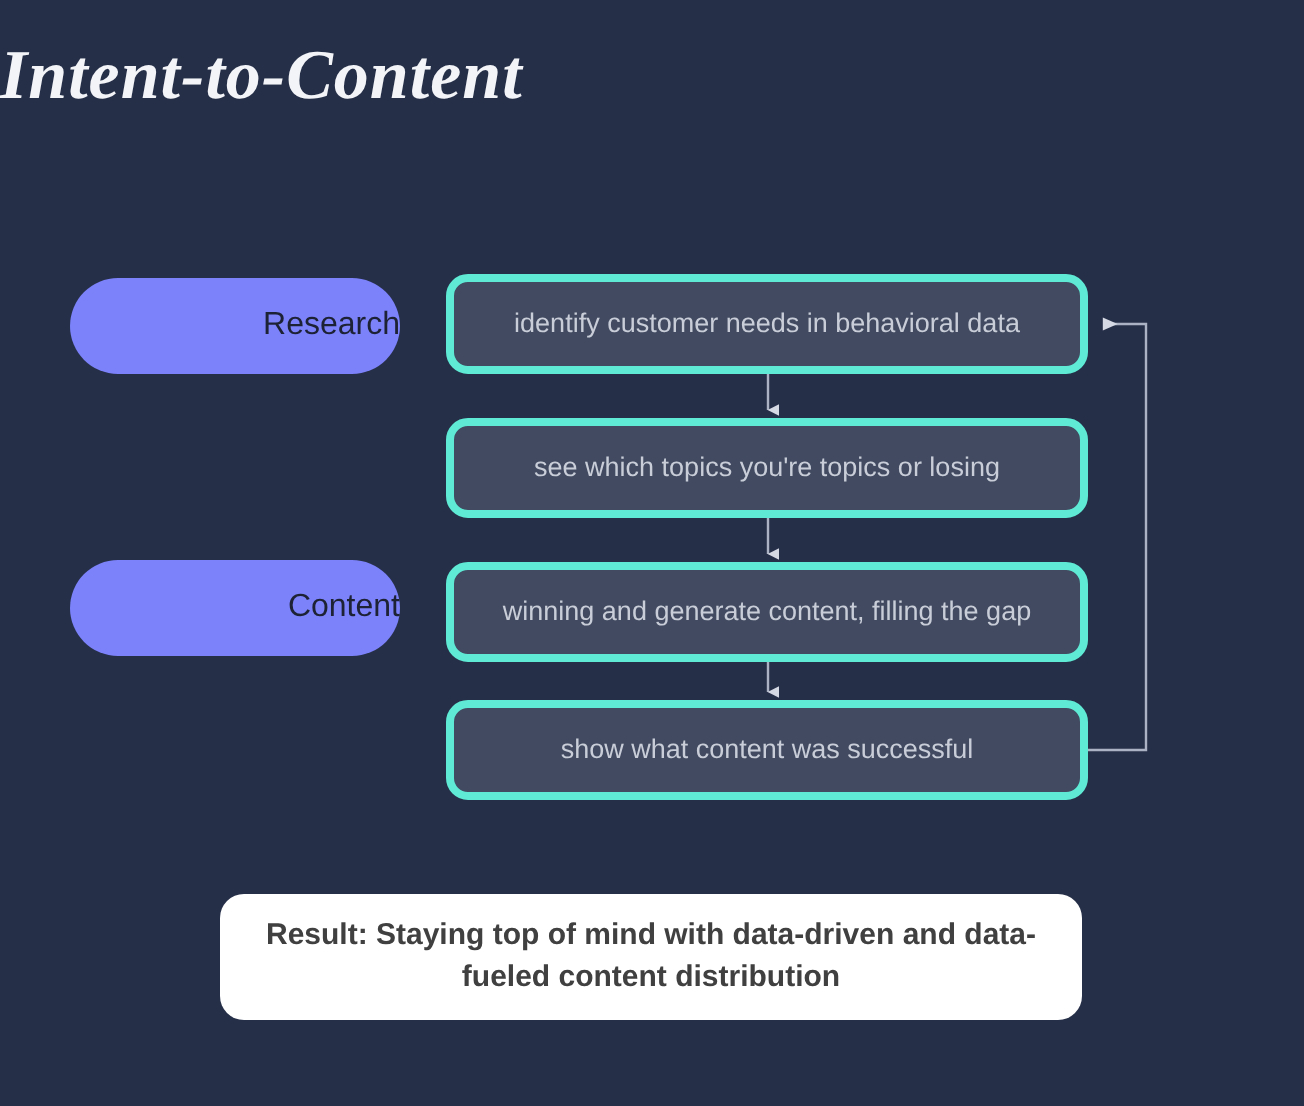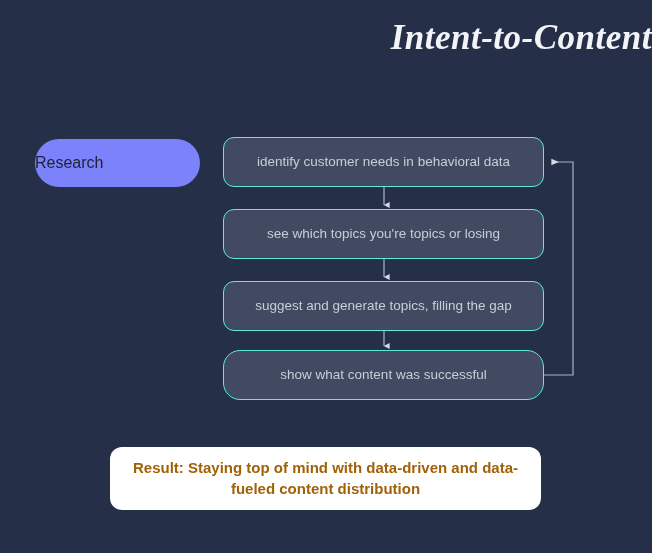--- a/index.html
+++ b/index.html
@@ -20,89 +20,89 @@
     width: 652px;
     height: 553px;
   }
 
   
   .title {
     position: absolute;
     left: 0;
     top: 18px;
     width: 652px;
-    text-align: right;
+    text-align: left;
     font-family: "Liberation Serif", "DejaVu Serif", serif;
     font-style: italic;
     font-weight: bold;
     font-size: 35px;
     letter-spacing: 0.5px;
     color: #f2f4f8;
     white-space: nowrap;
   }
 
   
   .pill {
     position: absolute;
     left: 35px;
     width: 165px;
     height: 48px;
     background: #7b82fa;
     border-radius: 24px;
     display: flex;
     align-items: center;
-    justify-content: flex-start;
+    justify-content: flex-end;
     color: #1e2235;
     font-size: 16px;
     line-height: 1;
   }
   .pill-0 { top: 139px; }
   .pill-1 { top: 208px; }
   .pill-2 { top: 280px; }
   .pill-3 { top: 351px; }
 
   
   .step {
     position: absolute;
     left: 223px;
     width: 321px;
     height: 50px;
     box-sizing: border-box;
     background: #414a60;
-    border: 1px solid #5eead4;
+    border: 4px solid #5eead4;
     border-radius: 11px;
     display: flex;
     align-items: center;
     justify-content: center;
     color: #c8cdd8;
     font-size: 13.5px;
     line-height: 1;
     text-align: center;
   }
   .step-0 { top: 137px; }
   .step-1 { top: 209px; }
   .step-2 { top: 281px; }
-  .step-3 { top: 350px; border-radius: 17px; }
+  .step-3 { top: 350px; }
 
   
   .result {
     position: absolute;
     left: 110px;
     top: 447px;
     width: 431px;
     height: 63px;
     box-sizing: border-box;
     background: #ffffff;
     border-radius: 12px;
     display: flex;
     align-items: center;
     justify-content: center;
     padding: 0 12px;
     text-align: center;
-    color: #a16207;
+    color: #404040;
     font-size: 15px;
     font-weight: bold;
     line-height: 1.35;
   }
 
   
   .connectors {
     position: absolute;
     left: 0; top: 0;
     width: 652px;
@@ -138,29 +138,32 @@
     </g>
 
     <g>
       <path d="M544,375 L573,375 L573,162 L552,162" fill="none" stroke="#aab2c4" stroke-width="1.2" marker-end="url(#arrowLeft)"></path>
     </g>
   </svg>
 
   <div class="pill pill-0">
     <span>Research</span>
   </div>
+  <div class="pill pill-2">
+    <span>Content</span>
+  </div>
 
   <div class="step step-0">
     <span>identify customer needs in behavioral data</span>
   </div>
   <div class="step step-1">
     <span>see which topics you're topics or losing</span>
   </div>
   <div class="step step-2">
-    <span>suggest and generate topics, filling the gap</span>
+    <span>winning and generate content, filling the gap</span>
   </div>
   <div class="step step-3">
     <span>show what content was successful</span>
   </div>
 
   <div class="result">
     <span>Result: Staying top of mind with data-driven and data-fueled content distribution</span>
   </div>
 
 </div>

